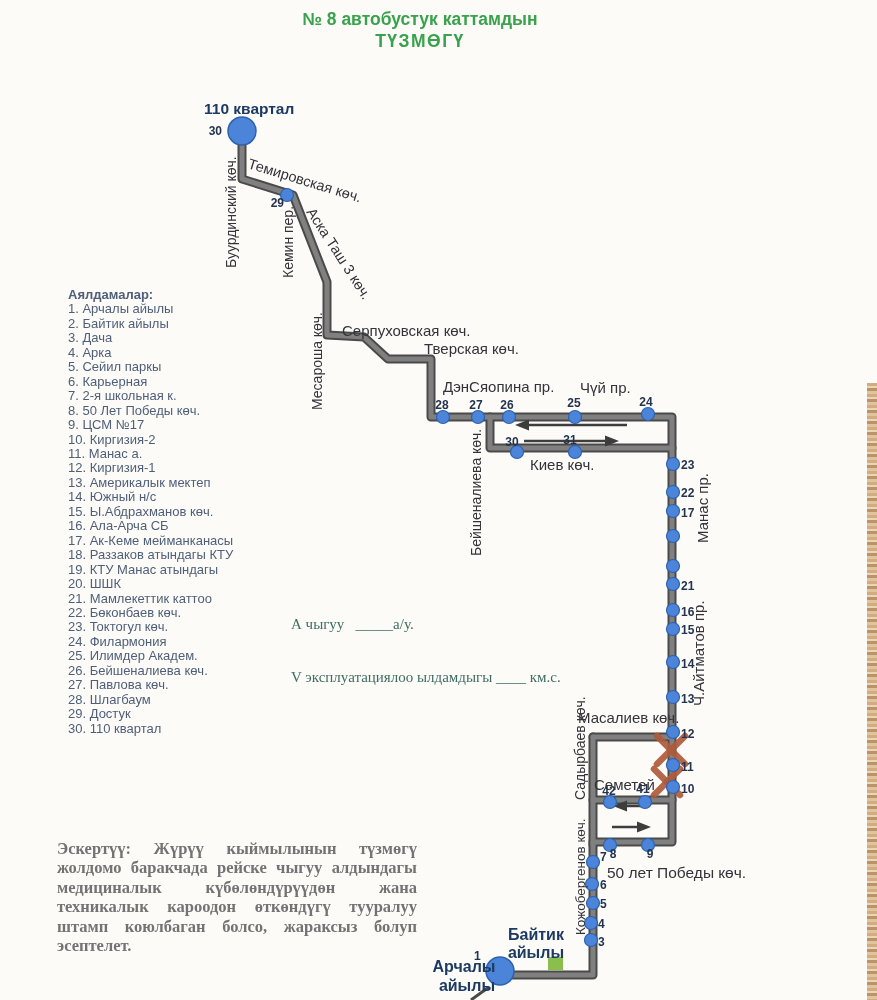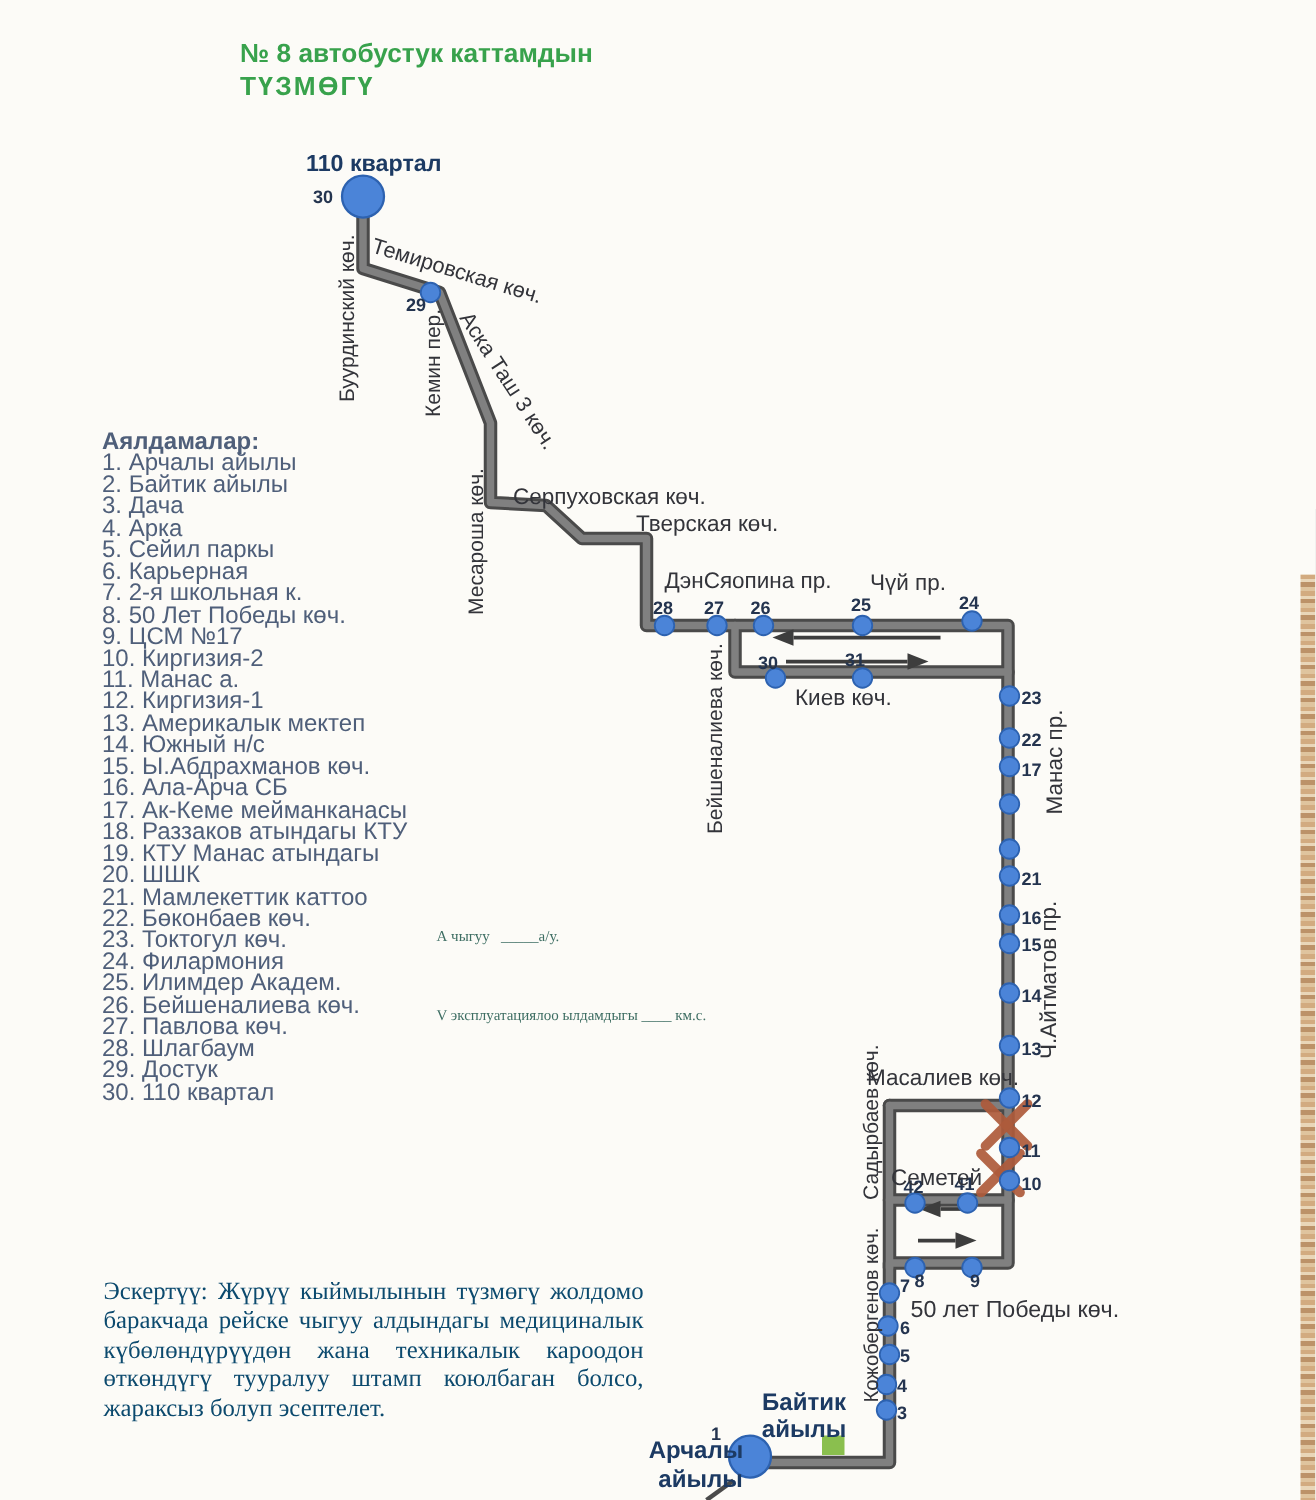--- a/index.html
+++ b/index.html
@@ -1,29 +1,29 @@
 <!DOCTYPE html>
 <html><head>
 <meta charset="utf-8">
 <style>
   html,body{margin:0;padding:0;background:#e9e9e9;}
   .page{position:relative;width:877px;height:1000px;background:#fcfbf7;overflow:hidden;
         font-family:"Liberation Sans",sans-serif;}
-  .title{position:absolute;left:160px;top:8px;width:520px;
-         color:#38a24c;font-weight:bold;font-size:17.5px;line-height:22px;margin-top:16px;}
+  .title{position:absolute;left:160px;top:8px;width:520px;text-align:center;
+         color:#38a24c;font-weight:bold;font-size:17.5px;line-height:22px;}
   .title .t4{letter-spacing:1.5px;}
   .legend{position:absolute;left:68px;top:288px;color:#4f5f7a;
-          font-size:16px;line-height:14.45px;white-space:nowrap;}
+          font-size:13px;line-height:14.45px;white-space:nowrap;}
   .legend .hd{font-weight:bold;}
   .metrics{position:absolute;left:291px;top:581px;color:#3e6e63;
-           font-family:"Liberation Serif",serif;font-size:10px;line-height:17.6px;
+           font-family:"Liberation Serif",serif;font-size:15px;line-height:17.6px;
            white-space:pre;}
-  .warning{position:absolute;left:57px;top:839px;width:360px;margin:12px;
-           color:#0c4a6e;font-family:"Liberation Serif",serif;font-size:16.5px;
-           line-height:19.4px;font-weight:normal;text-align:justify;}
+  .warning{position:absolute;left:57px;top:839px;width:360px;margin:0;
+           color:#737373;font-family:"Liberation Serif",serif;font-size:16.5px;
+           line-height:19.4px;font-weight:bold;text-align:justify;}
   .edge{position:absolute;right:0;top:383px;bottom:0;width:10px;
         background:repeating-linear-gradient(to bottom,
           #d2ab80 0 3px,#e9d6b8 3px 5px,#bc9268 5px 8px,#dfc49e 8px 11px);}
   svg.map{position:absolute;left:0;top:0;}
   svg text{font-family:"Liberation Sans",sans-serif;}
 </style>
 </head>
 <body>
 
 <div class="page">

